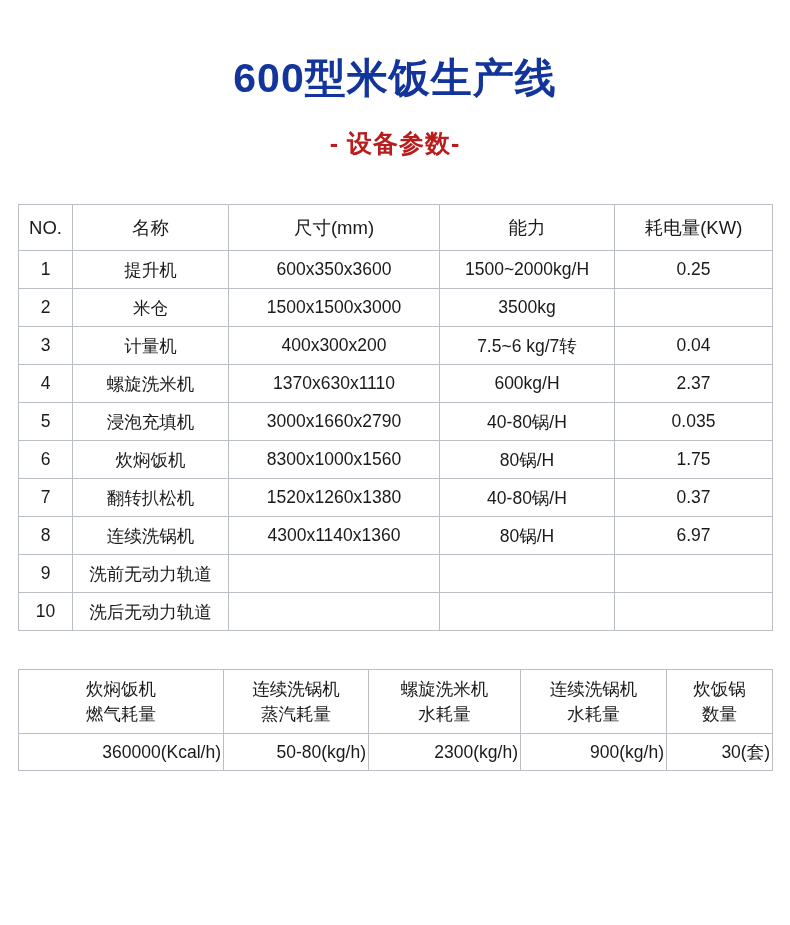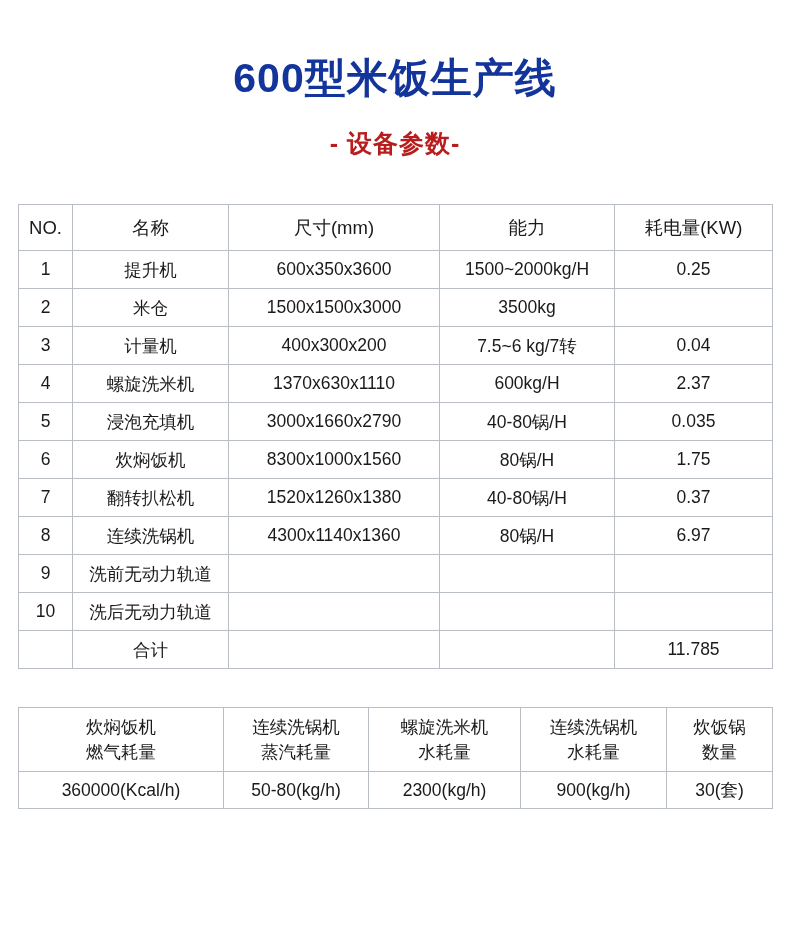--- a/index.html
+++ b/index.html
@@ -82,20 +82,21 @@
     overflow: hidden;
     white-space: nowrap;
   }
   .bottom-table thead th {
     height: 63px;
     line-height: 1.42;
     font-size: 17.5px;
   }
   .bottom-table tbody td {
     height: 36px;
+    text-align: right;
   }
   .b1 { width: 205px; }
   .b2 { width: 145px; }
   .b3 { width: 152px; }
   .b4 { width: 146px; }
   .b5 { width: 106px; }
   .hdr-line { display: block; }
 </style>
 </head>
 <body>
@@ -186,27 +187,20 @@
         <td></td>
         <td></td>
       </tr>
       <tr>
         <td>10</td>
         <td>洗后无动力轨道</td>
         <td></td>
         <td></td>
         <td></td>
       </tr>
-      <tr>
-        <td></td>
-        <td>合计</td>
-        <td></td>
-        <td></td>
-        <td>11.785</td>
-      </tr>
     </tbody>
   </table>
 
   <table class="bottom-table">
     <colgroup>
       <col class="b1">
         <col class="b2">
         <col class="b3">
         <col class="b4">
         <col class="b5">

